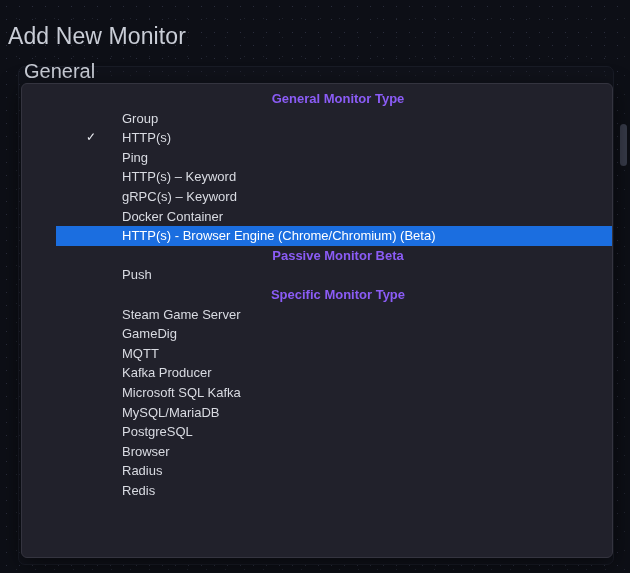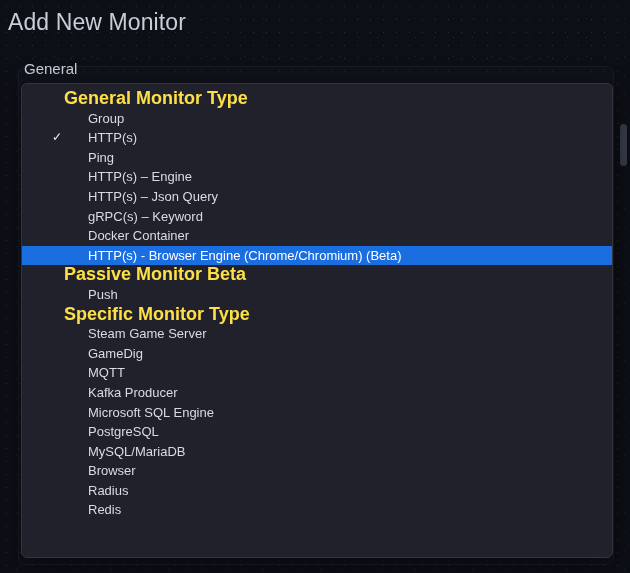--- a/index.html
+++ b/index.html
@@ -23,33 +23,33 @@
     background-image:
       radial-gradient(#2a2d3c 0.6px, transparent 0.7px),
       radial-gradient(#21242f 0.6px, transparent 0.7px);
     background-size: 13px 13px, 19px 19px;
     background-position: 0 0, 7px 9px;
   }
 
   #page-title {
     position: absolute;
     left: 8px;
-    top: 9px;
+    top: 23px;
     font-size: 23px;
     font-weight: 400;
     color: #c9cdd6;
     letter-spacing: 0.1px;
     white-space: nowrap;
   }
 
   #section-heading {
     position: absolute;
     left: 24px;
     top: 60px;
-    font-size: 15px;
+    font-size: 20px;
     font-weight: 400;
     color: #c9cdd6;
     white-space: nowrap;
   }
 
   
   #panel-edge {
     position: absolute;
     left: 18px;
     top: 66px;
@@ -90,38 +90,40 @@
     background: #21212b;
     border: 1px solid #34343f;
     border-radius: 6px;
     box-shadow: 0 6px 22px rgba(0,0,0,0.55);
     overflow: hidden;
     padding-top: 5px;
     box-sizing: border-box;
   }
 
   .group-label {
-    font-size: 18px;
+    font-size: 13px;
     font-weight: bold;
-    color: #fde047;
+    color: #8b5cf6;
     padding-left: 42px;
     height: 19.6px;
     line-height: 19.6px;
     white-space: nowrap;
+    text-align: center;
   }
 
   .option {
     position: relative;
     font-size: 13px;
     font-weight: 400;
     color: #d9dbe2;
     padding-left: 66px;
     height: 19.6px;
     line-height: 19.6px;
     white-space: nowrap;
+    margin-left: 34px;
   }
 
   .option.selected-mark::before {
     content: "✓";
     position: absolute;
     left: 30px;
     top: 0;
     font-size: 12px;
     color: #e9ebf0;
   }
@@ -144,33 +146,32 @@
 
   <div id="outer-scrollbar">
     <div id="outer-scrollbar-thumb"></div>
   </div>
 
   <div id="dropdown">
       <div class="group-label">General Monitor Type</div>
       <div class="option">Group</div>
       <div class="option selected-mark">HTTP(s)</div>
       <div class="option">Ping</div>
-      <div class="option">HTTP(s) – Engine</div>
-      <div class="option">HTTP(s) – Json Query</div>
+      <div class="option">HTTP(s) – Keyword</div>
       <div class="option">gRPC(s) – Keyword</div>
       <div class="option">Docker Container</div>
       <div class="option highlighted">HTTP(s) - Browser Engine (Chrome/Chromium) (Beta)</div>
       <div class="group-label">Passive Monitor Beta</div>
       <div class="option">Push</div>
       <div class="group-label">Specific Monitor Type</div>
       <div class="option">Steam Game Server</div>
       <div class="option">GameDig</div>
       <div class="option">MQTT</div>
       <div class="option">Kafka Producer</div>
-      <div class="option">Microsoft SQL Engine</div>
+      <div class="option">Microsoft SQL Kafka</div>
+      <div class="option">MySQL/MariaDB</div>
       <div class="option">PostgreSQL</div>
-      <div class="option">MySQL/MariaDB</div>
       <div class="option">Browser</div>
       <div class="option">Radius</div>
       <div class="option">Redis</div>
     </div>
 
 </div>
 
 </body></html>

